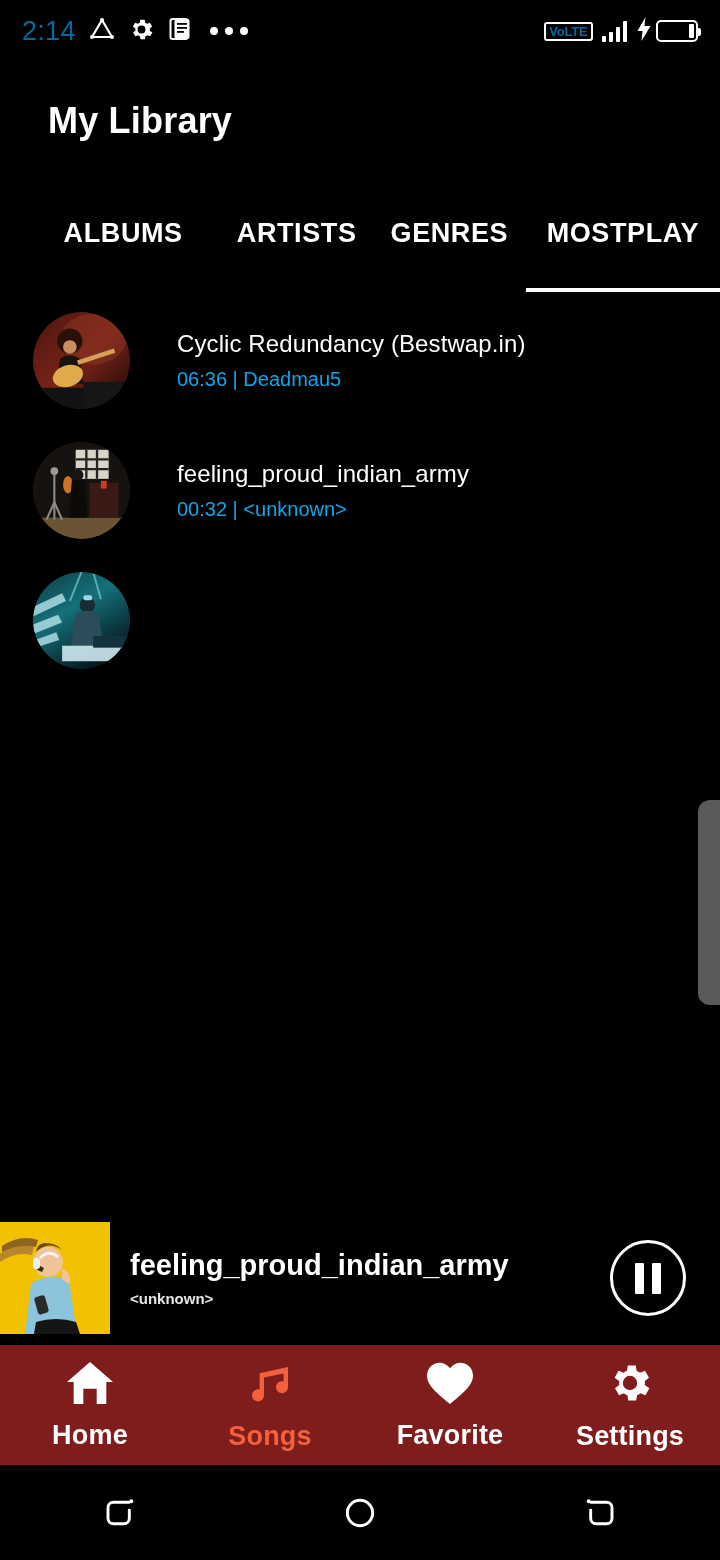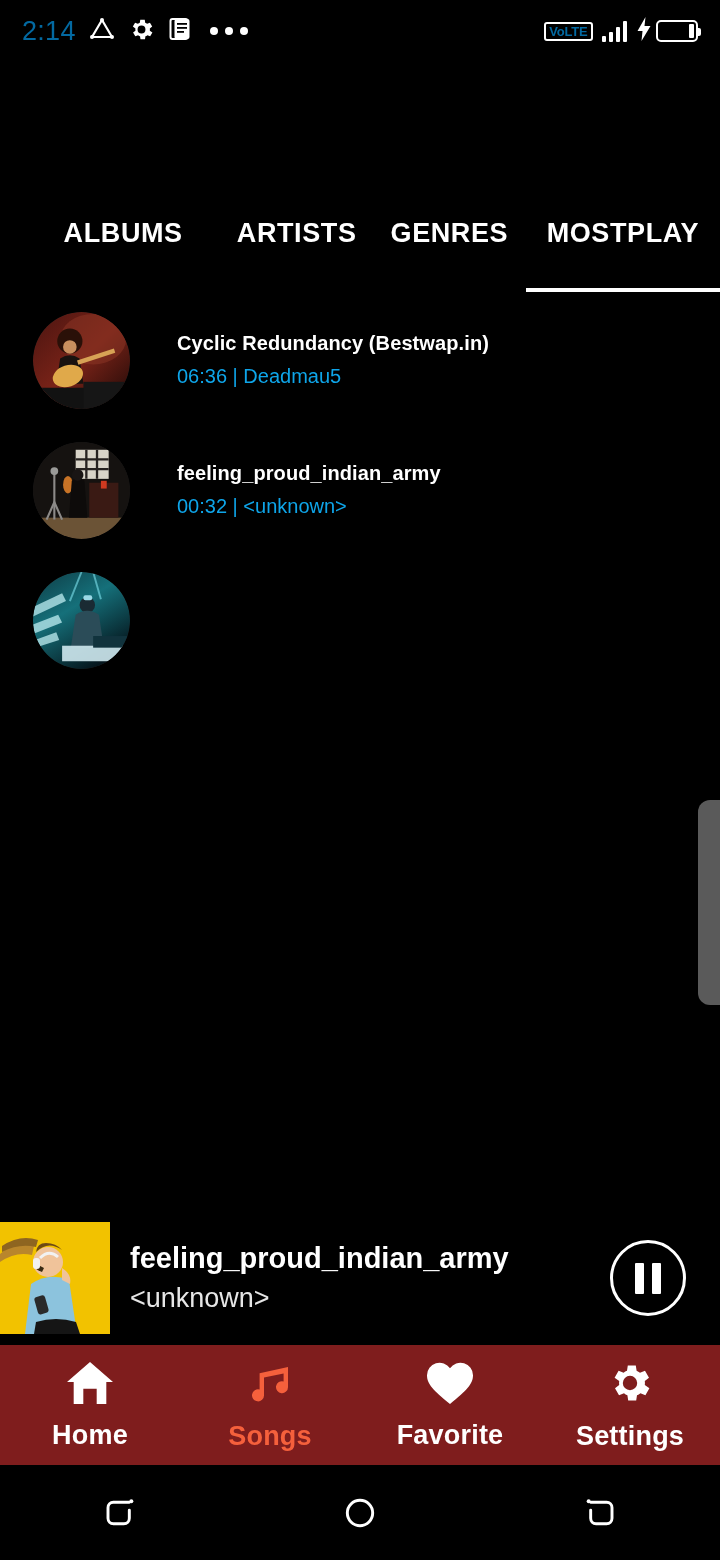--- a/index.html
+++ b/index.html
@@ -77,42 +77,42 @@
   .row {
     display:flex; align-items:center; height:130px; padding:0 0 0 33px;
   }
   .art {
     width:97px; height:97px; border-radius:50%; flex:none;
     background:#1a1a1a; position:relative; overflow:hidden;
   }
   .art svg { display:block; width:100%; height:100%; }
   .meta { margin-left:47px; display:flex; flex-direction:column; gap:10px; min-width:0; }
   .title {
-    font-size:20px; color:#fff; font-weight:700; white-space:nowrap;
+    font-size:24px; color:#fff; font-weight:400; white-space:nowrap;
     letter-spacing:.1px;
     text-align:center;
   }
   .sub { font-size:20px; color:#0ea5e9; font-weight:400; white-space:nowrap; }
 
   
   .scrollthumb {
     position:absolute; right:0; top:800px; width:22px; height:205px;
     background:#5a5a5a; border-radius:12px 0 0 12px;
   }
 
   
   .nowplaying {
     position:absolute; left:0; top:1222px; width:720px; height:112px;
     display:flex; align-items:center; background:#000;
   }
   .np-art { width:110px; height:112px; flex:none; overflow:hidden; }
   .np-art svg { display:block; width:100%; height:100%; }
   .np-meta { margin-left:20px; display:flex; flex-direction:column; gap:8px; flex:1; min-width:0; }
   .np-title { font-size:29px; font-weight:700; color:#fff; white-space:nowrap; }
-  .np-sub { font-size:27px; color:#e6e6e6; white-space:nowrap; }
+  .np-sub { font-size:15px; color:#e6e6e6; white-space:nowrap;font-weight:bold; }
   .np-btn {
     width:76px; height:76px; border:3px solid #fff; border-radius:50%;
     margin-right:34px; flex:none;
     display:flex; align-items:center; justify-content:center; gap:8px;
     background:transparent;
   }
   .np-btn i { display:block; width:9px; height:31px; background:#fff; border-radius:1px; }
 
   
   .bottomnav {
@@ -185,20 +185,21 @@
               <path d="M8 0 L0 14 h5 L4 24 L13 9 H7 z"></path>
             </svg>
         </span>
         <span class="batt">
             <span class="fill"></span>
           </span>
       </span>
     </div>
   </div>
 
+  <div class="page-title">My Library</div>
 
   <div class="tabs">
     <div class="tab tab-albums inactive">
       <span>ALBUMS</span>
     </div>
     <div class="tab tab-artists inactive">
       <span>ARTISTS</span>
     </div>
     <div class="tab tab-genres inactive">
       <span>GENRES</span>

